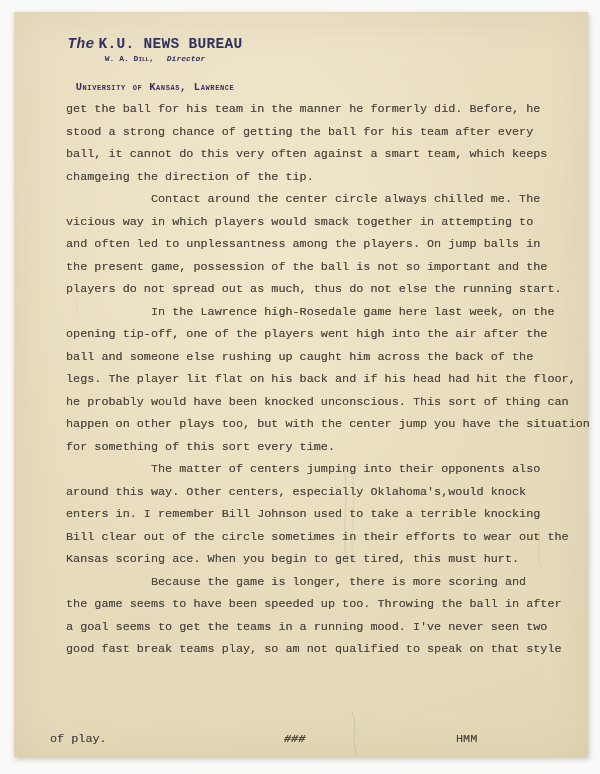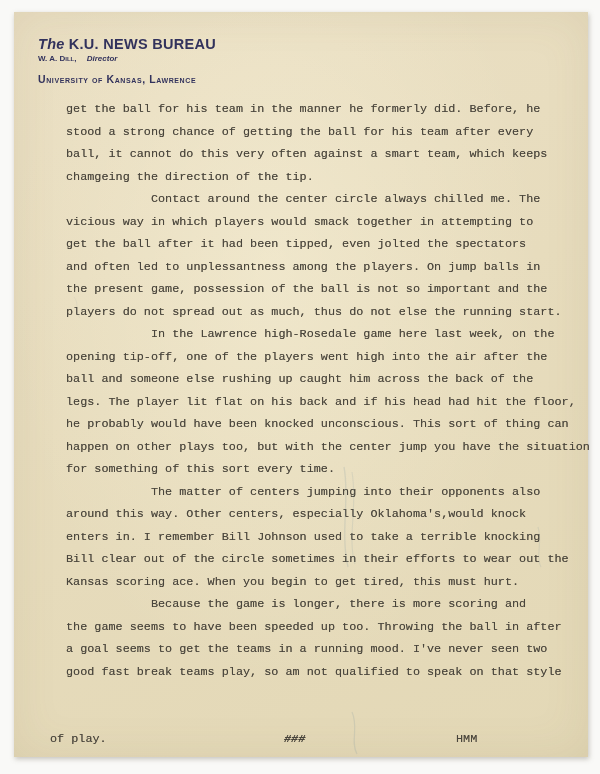--- a/index.html
+++ b/index.html
@@ -12,37 +12,37 @@
   }
   .scan{position:absolute;inset:0;}
   .paper{
     position:absolute;left:14px;top:12px;width:574px;height:745px;
     background:
       radial-gradient(ellipse at 45% 35%, rgba(255,250,228,.35), rgba(0,0,0,0) 60%),
       linear-gradient(160deg,#eadfc3 0%,#e7dcbd 45%,#e3d8b6 100%);
     box-shadow:1px 2px 5px rgba(100,95,80,.35), inset 0 0 45px rgba(120,100,60,.10);
   }
   .letterhead{
-    position:absolute;top:24px;left:24px;width:212px;
-    text-align:left;
+    position:absolute;top:24px;left:35px;width:212px;
+    text-align:center;
     color:#32325c;
-    font-family:Liberation Sans, sans-serif;
+    font-family:Liberation Mono, monospace;
   }
   .lh-line1{
     font-size:14.5px;font-weight:700;letter-spacing:.3px;white-space:nowrap;
   }
   .lh-the{font-style:italic;margin-right:4px;}
   .lh-line2{
     font-size:8px;font-weight:700;font-variant:small-caps;
     margin-top:2px;white-space:nowrap;
   }
   .lh-line2 .ital{font-style:italic;font-variant:normal;margin-left:8px;}
   .lh-line3{
     font-size:10.5px;font-weight:700;font-variant:small-caps;
-    letter-spacing:.6px;margin-top:10px;white-space:nowrap;
+    letter-spacing:.6px;margin-top:18px;white-space:nowrap;
   }
   .typed-body{
     position:absolute;top:86px;left:52px;right:4px;
     font-family:"Liberation Mono","DejaVu Sans Mono",monospace;
     font-size:11.8px;line-height:22.5px;
     color:#49453c;
     text-shadow:0 0 .5px rgba(70,62,50,.55);
   }
   .typed-body .line{white-space:pre;}
   .footer-line{
@@ -73,21 +73,20 @@
       <div class="lh-line3">University of Kansas, Lawrence</div>
     </div>
 
     <div class="typed-body" id="typed-body">
         <div class="line">get the ball for his team in the manner he formerly did. Before, he</div>
         <div class="line">stood a strong chance of getting the ball for his team after every</div>
         <div class="line">ball, it cannot do this very often against a smart team, which keeps</div>
         <div class="line">chamgeing the direction of the tip.</div>
         <div class="line">            Contact around the center circle always chilled me. The</div>
         <div class="line">vicious way in which players would smack together in attempting to</div>
-        <div class="line">get the ball after it had been tipped, even jolted the spectators</div>
         <div class="line">and often led to unplessantness among the players. On jump balls in</div>
         <div class="line">the present game, possession of the ball is not so important and the</div>
         <div class="line">players do not spread out as much, thus do not else the running start.</div>
         <div class="line">            In the Lawrence high-Rosedale game here last week, on the</div>
         <div class="line">opening tip-off, one of the players went high into the air after the</div>
         <div class="line">ball and someone else rushing up caught him across the back of the</div>
         <div class="line">legs. The player lit flat on his back and if his head had hit the floor,</div>
         <div class="line">he probably would have been knocked unconscious. This sort of thing can</div>
         <div class="line">happen on other plays too, but with the center jump you have the situation</div>
         <div class="line">for something of this sort every time.</div>

